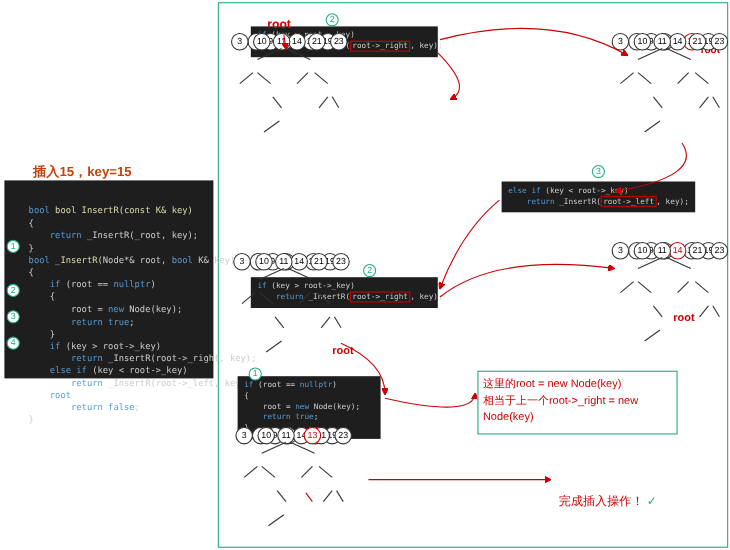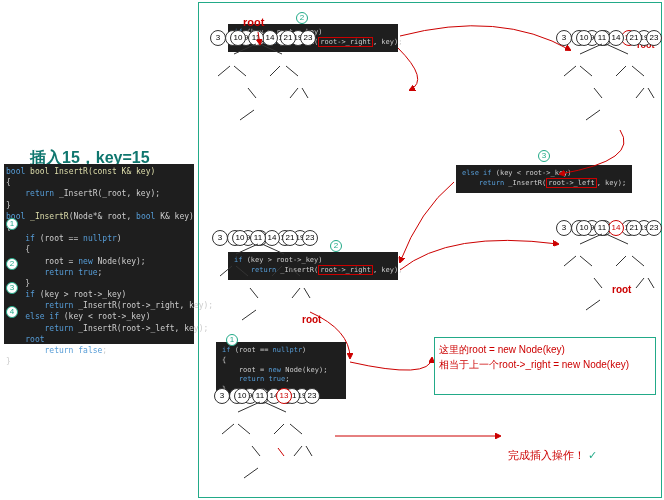--- a/index.html
+++ b/index.html
@@ -1,43 +1,43 @@
 <!DOCTYPE html>
 <html><head>
 <meta charset="utf-8">
 <style>
   * { box-sizing: border-box; margin: 0; padding: 0; }
   body { width: 664px; height: 500px; background: #fff; font-family: Arial, sans-serif; position: relative; overflow: hidden; }
   
   .main-box { position: absolute; left: 198px; top: 2px; width: 464px; height: 496px; border: 1px solid #2a8; }
   
-  .heading { position: absolute; left: 30px; top: 148px; color: #0f766e; font-size: 16px; font-weight: bold; }
-  
-  .code-block { position: absolute; background: #1e1e1e; color: #ccc; font-family: Consolas, monospace; font-size: 8px; padding: 2px; line-height: 1.4; white-space: pre; }
+  .heading { position: absolute; left: 30px; top: 148px; color: #c2410c; font-size: 12px; font-weight: bold; }
+  
+  .code-block { position: absolute; background: #1e1e1e; color: #ccc; font-family: Consolas, monospace; font-size: 8px; padding: 22px; line-height: 1.4; white-space: pre; }
   .code-block .kw { color: #569cd6; }
   .code-block .fn { color: #dcdcaa; }
   .code-block .hl { border: 1px solid #c00; padding: 0 1px; }
   
   .code-main { left: 4px; top: 164px; width: 190px; height: 180px; }
   
   .snippet { font-size: 7px; padding: 4px 6px; }
   .snip-1 { left: 228px; top: 24px; width: 170px; }
   .snip-2 { left: 228px; top: 252px; width: 170px; }
   .snip-3 { left: 456px; top: 165px; width: 176px; }
   .snip-4 { left: 216px; top: 342px; width: 130px; }
   
   .step { position: absolute; width: 12px; height: 12px; border: 1px solid #2a8; border-radius: 50%; color: #2a8; font-size: 8px; text-align: center; line-height: 10px; background: #fff; }
   
   .tree { position: absolute; }
   .node { position: absolute; width: 16px; height: 16px; border: 1px solid #333; border-radius: 50%; background: #fff; font-size: 8px; text-align: center; line-height: 14px; }
   .node.red { border-color: #c00; color: #c00; }
   
   .lbl-root { position: absolute; color: #c00; font-size: 11px; font-weight: bold; }
   
-  .explain-box { position: absolute; left: 434px; top: 337px; width: 222px; height: 58px; border: 1px solid #2a8; padding: 4px; background: #fff; }
+  .explain-box { position: absolute; left: 434px; top: 337px; width: 182px; height: 58px; border: 1px solid #2a8; padding: 4px; background: #fff; }
   .explain-box div { color: #c00; font-size: 10px; line-height: 1.5; }
   
   .final-txt { position: absolute; left: 508px; top: 432px; color: #c00; font-size: 11px; margin-top: 16px; }
   .check { color: #2a8; }
   
   svg.arrows { position: absolute; left: 0; top: 0; width: 664px; height: 500px; pointer-events: none; }
   svg.arrows path { stroke: #c00; stroke-width: 1; fill: none; }
   svg.arrows .ah { fill: #c00; }
 </style>
 </head>

